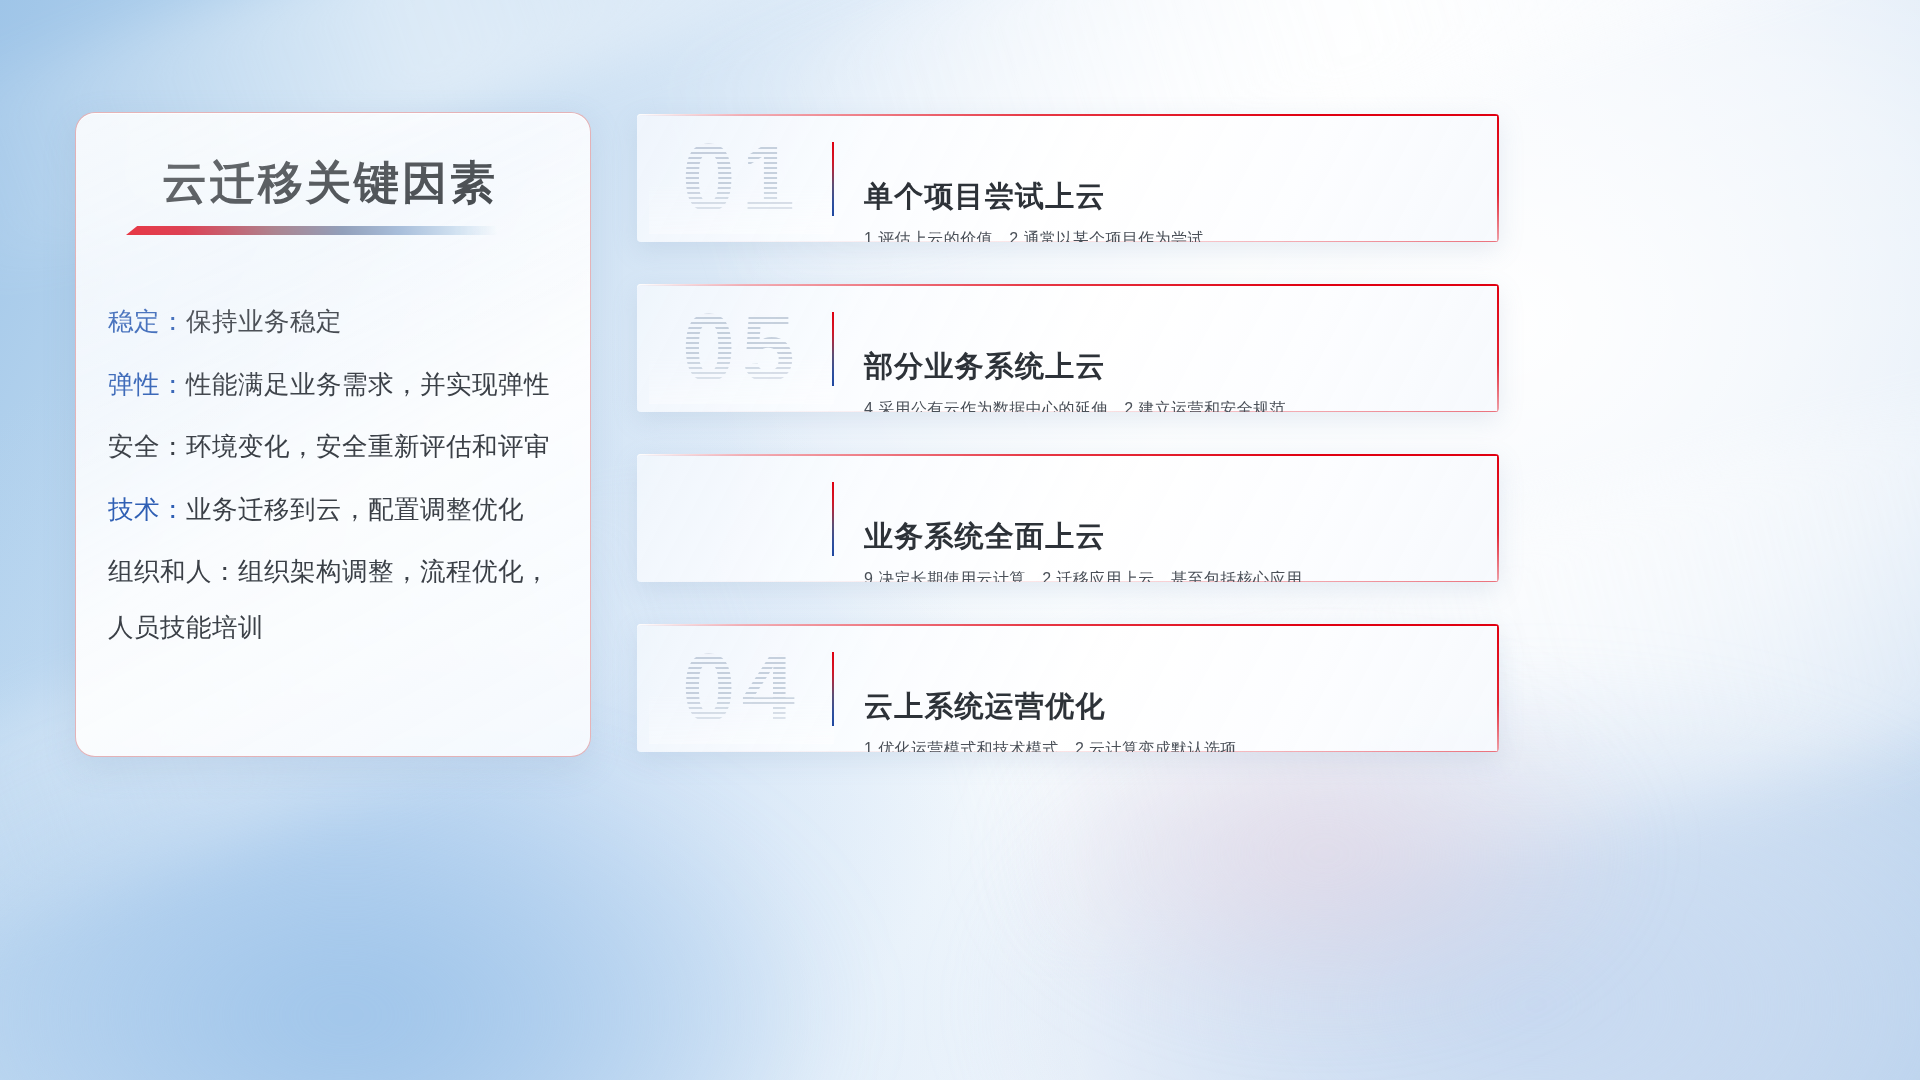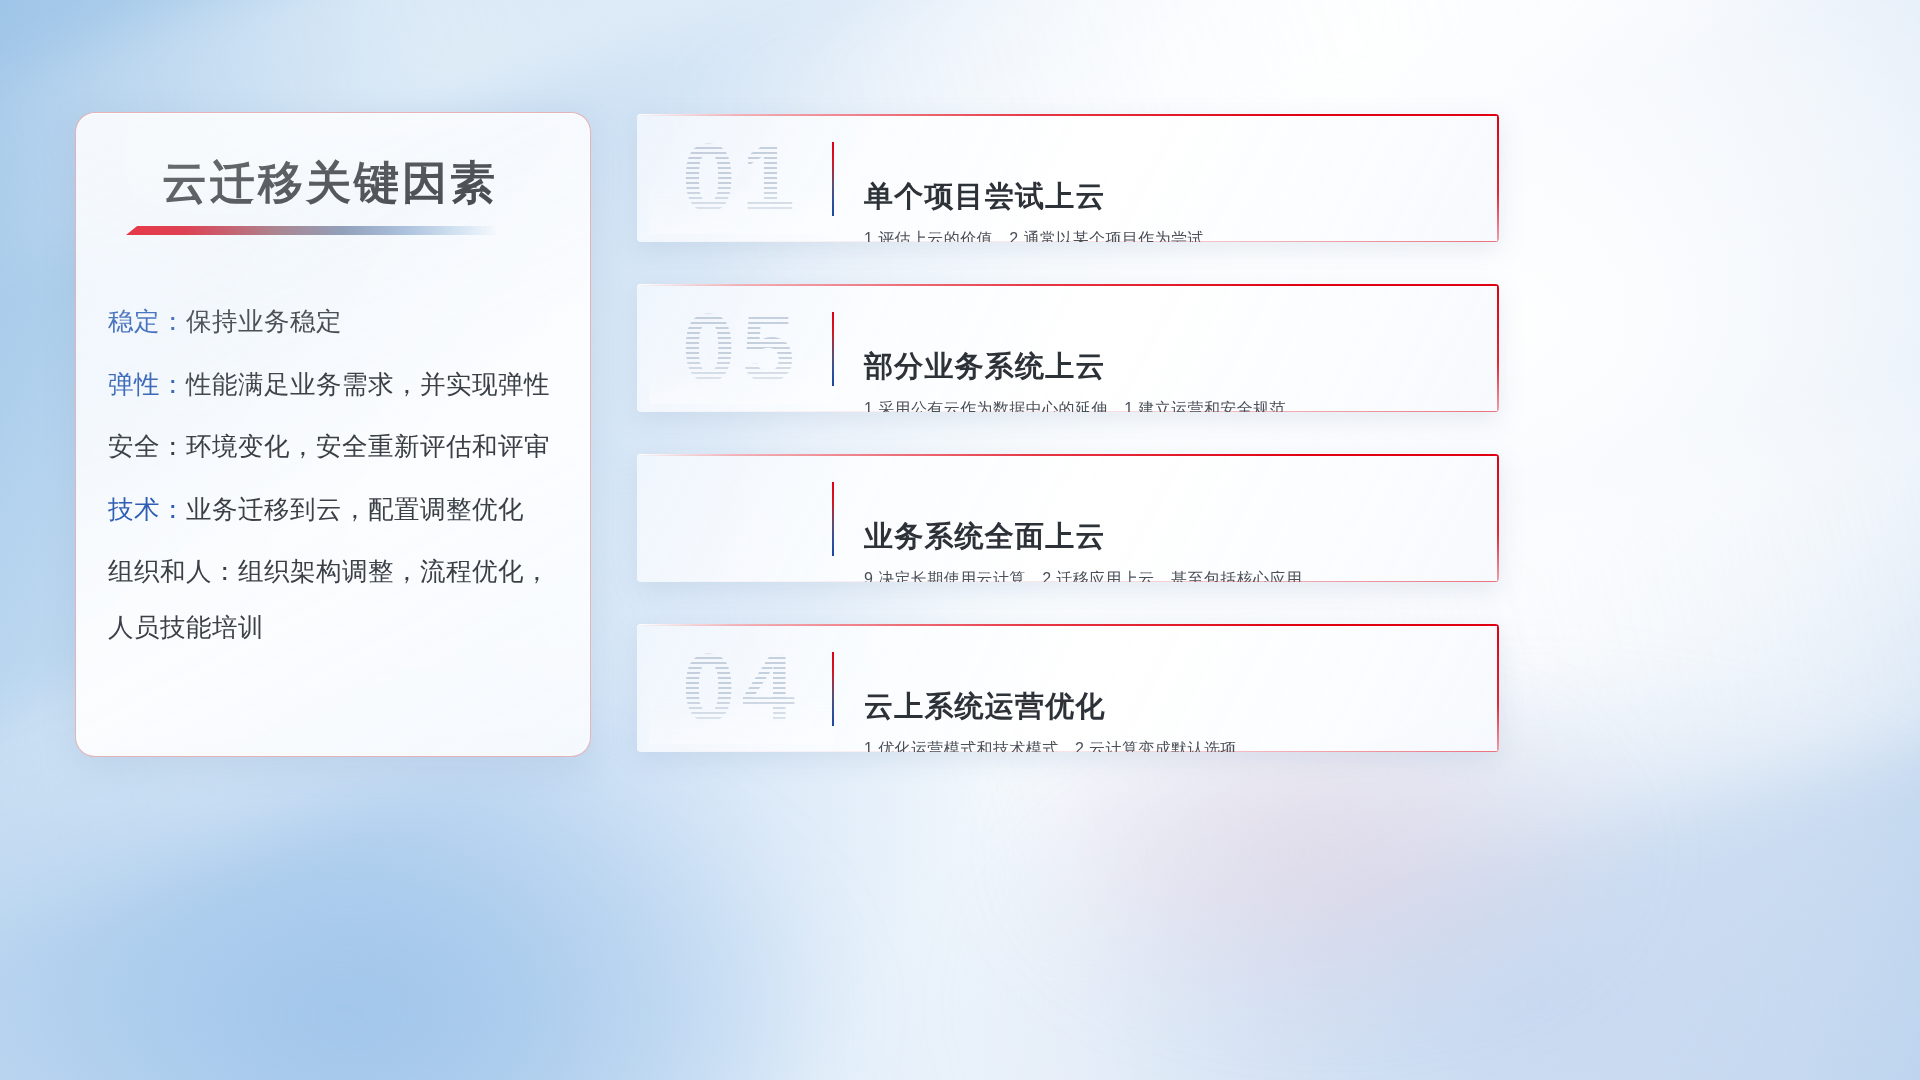--- a/index.html
+++ b/index.html
@@ -249,21 +249,21 @@
         </div>
       </article>
       <article class="step-card">
         <div class="card-topline"></div>
         <div class="card-rightline"></div>
         <div class="card-botline"></div>
         <div class="card-number">05</div>
         <div class="card-divider"></div>
         <div class="card-body">
           <h2 class="card-title">部分业务系统上云</h2>
-          <p class="card-desc">1.采用公有云作为数据中心的延伸　1.建立运营和安全规范</p>
+          <p class="card-desc">4.采用公有云作为数据中心的延伸　2.建立运营和安全规范</p>
         </div>
       </article>
       <article class="step-card">
         <div class="card-topline"></div>
         <div class="card-rightline"></div>
         <div class="card-botline"></div>
         <div class="card-divider"></div>
         <div class="card-body">
           <h2 class="card-title">业务系统全面上云</h2>
           <p class="card-desc">9.决定长期使用云计算　2.迁移应用上云，甚至包括核心应用</p>

